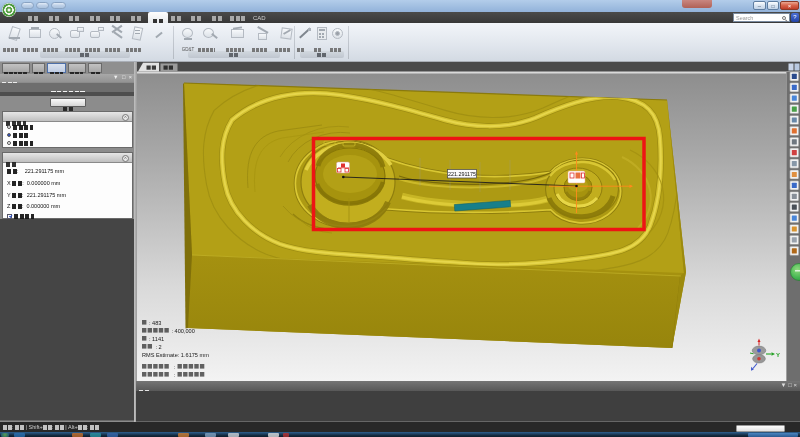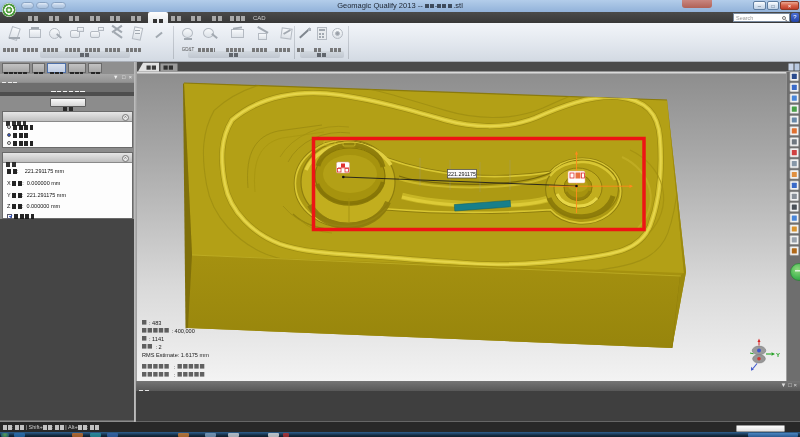--- a/index.html
+++ b/index.html
@@ -261,21 +261,20 @@
 <rect x="791.8" y="248.2" width="5" height="5.2" rx="0.5" fill="#b06818"></rect>
 <circle cx="799" cy="272" r="8.5" fill="url(#greenG)" stroke="#2a8034" stroke-width="0.7"></circle>
 <rect x="795" y="270" width="5" height="1.5" fill="#e8f5e8" opacity="0.9"></rect>
 </svg></div>
 
 <div class="abs" id="titlebar"></div>
 <div class="abs" id="logo"></div>
 <div class="abs qat" style="left:21px;width:13px"></div>
 <div class="abs qat" style="left:36px;width:13px"></div>
 <div class="abs qat" style="left:51px;width:15px"></div>
-<div class="abs" id="wtitle">Geomagic Qualify 2013 -- <span class="zh" style="width:10px;height:4.5px;--cw:4px;--cp:5.5px;opacity:.75"></span>-<span class="zh" style="width:16px;height:4.5px;--cw:4px;--cp:5.5px;opacity:.75"></span>.stl</div>
 <div class="abs" id="salmon"></div>
 <div class="abs winbtn" style="left:753px;width:13px">
       <span class="winglyph">–</span>
     </div>
 <div class="abs winbtn" style="left:767px;width:12px">
       <span class="winglyph" style="font-size:5px">□</span>
     </div>
 <div class="abs winbtn" id="btnclose" style="left:780px;width:19px">
       <span class="winglyph" style="color:#fff">×</span>
     </div>

